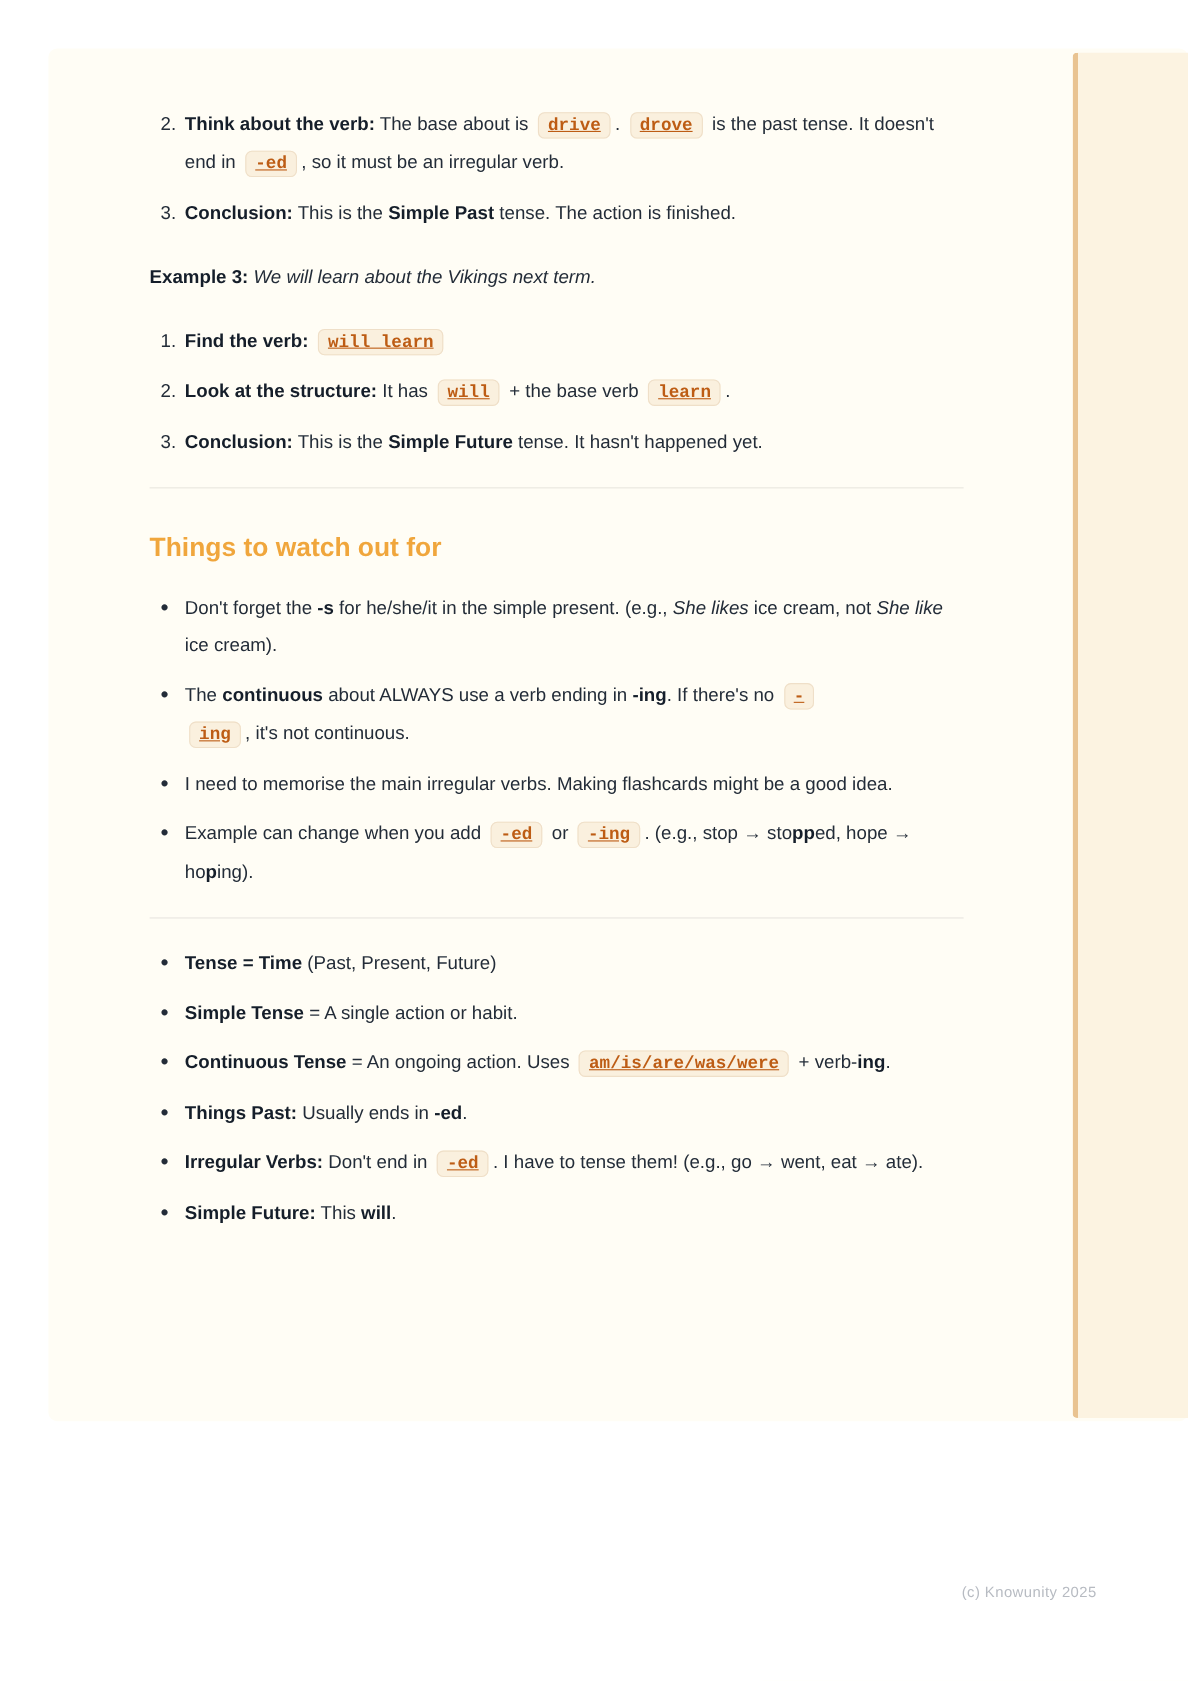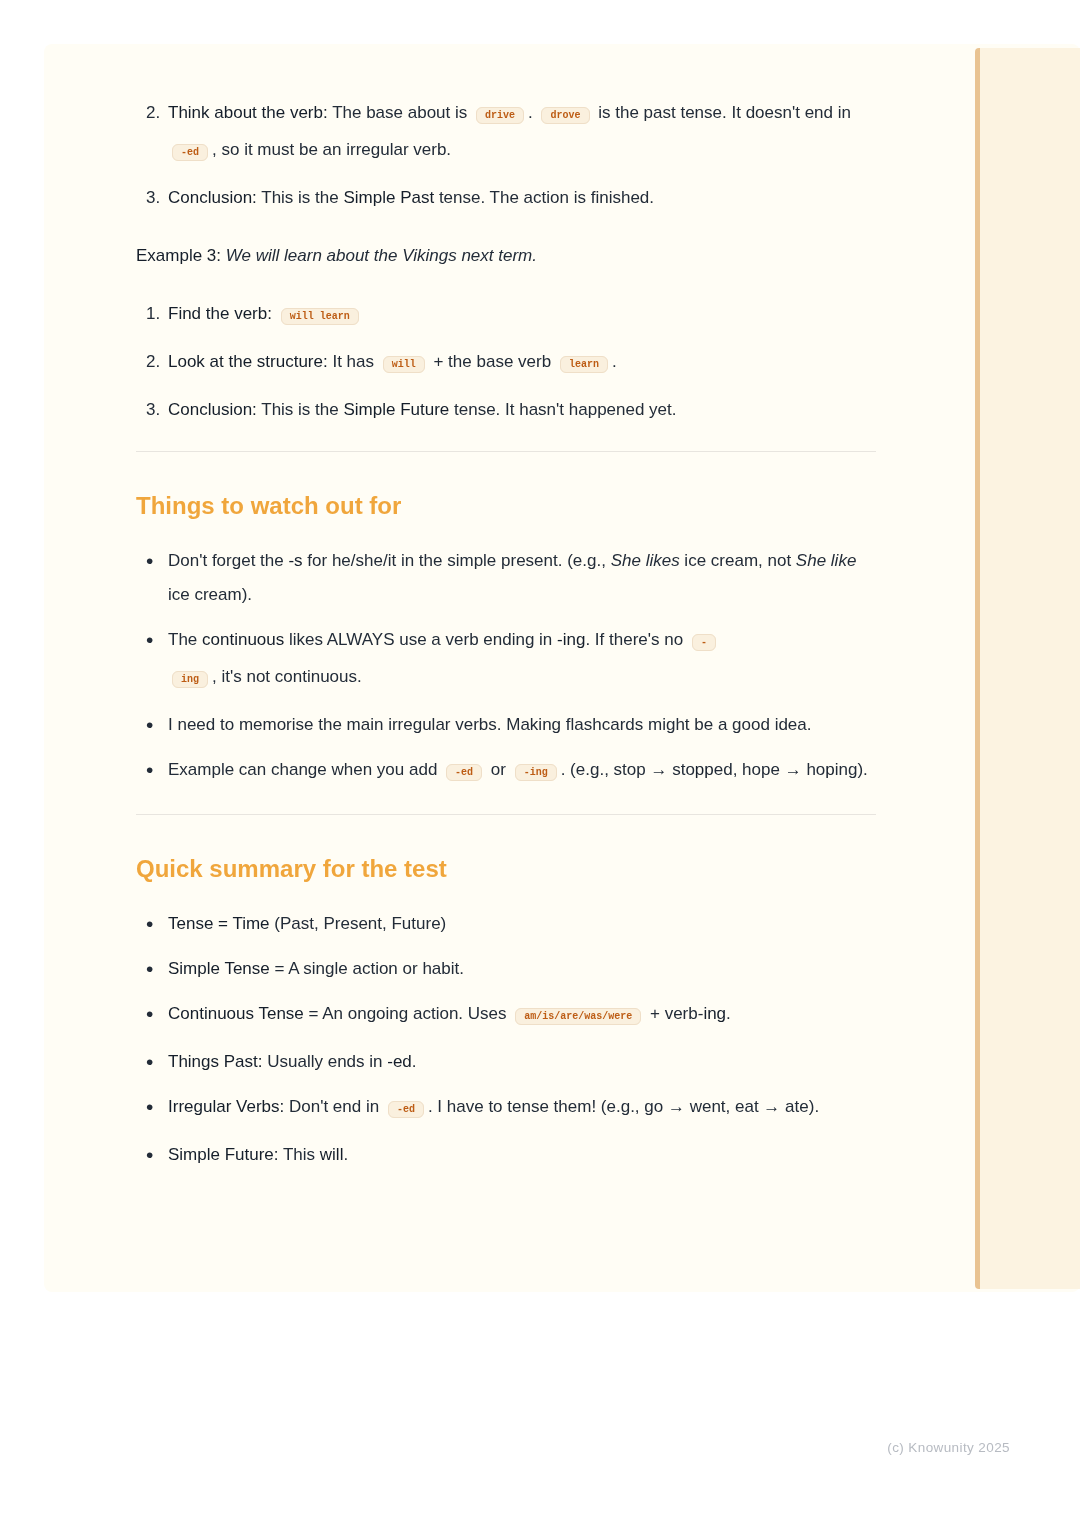--- a/index.html
+++ b/index.html
@@ -30,41 +30,42 @@
     width: 740px;
     font-size: 17px; line-height: 34px;
   }
   .doc-list { list-style: none; margin: 0 0 24px 10px; padding: 0; }
   .li { display: flex; margin-bottom: 11px; }
   .li:last-child { margin-bottom: 0; }
   .li-marker { flex: 0 0 22px; }
   .li-marker.bullet { font-size: 21px; }
   .li-body { flex: 1; }
   p.doc-p { margin: 0 0 24px 0; }
-  strong { font-weight: 400; color: #151E2A; }
+  strong { font-weight: 700; color: #151E2A; }
   em { font-style: italic; }
   hr.doc-hr { border: none; border-top: 1px solid var(--divider, #E8E5DF); margin: 24px 0; }
   h2.doc-h2 {
     font-size: 24px; line-height: 32px; font-weight: 700;
     color: var(--heading, #F0A63C);
     margin: 38px 0 22px 0;
   }
   .chip {
     font-family: "Liberation Mono", monospace;
-    font-size: 10px; font-weight: 700;
+    font-size: 16px; font-weight: 700;
     color: var(--code-text, #BD5C14);
     background: var(--code-bg, #FAF0DE);
     border: 1px solid var(--code-border, #EFDFC8);
     border-radius: 6px;
     padding: 2px 8px;
     margin: 0 4px;
     white-space: nowrap;
+    text-decoration: underline;
   }
   .footer {
-    position: absolute; top: 1440px; right: 70px;
+    position: absolute; top: 1440px; right: 83px;
     font-size: 13.5px; letter-spacing: 0.4px;
     color: var(--footer-text, #B7BBC2);
   }
 </style>
 </head>
 <body>
 
 <div class="page">
   <div class="content">
       <ol class="doc-list">
@@ -94,33 +95,32 @@
       </ol>
       <hr class="doc-hr">
       <h2 class="doc-h2">Things to watch out for</h2>
       <ul class="doc-list">
         <li class="li">
           <span class="li-marker bullet">•</span>
           <span class="li-body"><span>Don't forget the </span><strong>-s</strong><span> for he/she/it in the simple present. (e.g., </span><em>She likes</em><span> ice cream, not </span><em>She like</em><span> ice cream).</span></span>
         </li>
         <li class="li">
           <span class="li-marker bullet">•</span>
-          <span class="li-body"><span>The </span><strong>continuous</strong><span> likes ALWAYS use a verb ending in </span><strong>-ing</strong><span>. If there's no </span><code class="chip">-</code><br><code class="chip">ing</code><span>, it's not continuous.</span></span>
+          <span class="li-body"><span>The </span><strong>continuous</strong><span> about ALWAYS use a verb ending in </span><strong>-ing</strong><span>. If there's no </span><code class="chip">-</code><br><code class="chip">ing</code><span>, it's not continuous.</span></span>
         </li>
         <li class="li">
           <span class="li-marker bullet">•</span>
           <span class="li-body"><span>I need to memorise the main irregular verbs. Making flashcards might be a good idea.</span></span>
         </li>
         <li class="li">
           <span class="li-marker bullet">•</span>
           <span class="li-body"><span>Example can change when you add </span><code class="chip">-ed</code><span> or </span><code class="chip">-ing</code><span>. (e.g., stop → sto</span><strong>pp</strong><span>ed, hope → ho</span><strong>p</strong><span>ing).</span></span>
         </li>
       </ul>
       <hr class="doc-hr">
-      <h2 class="doc-h2">Quick summary for the test</h2>
       <ul class="doc-list">
         <li class="li">
           <span class="li-marker bullet">•</span>
           <span class="li-body"><strong>Tense = Time</strong><span> (Past, Present, Future)</span></span>
         </li>
         <li class="li">
           <span class="li-marker bullet">•</span>
           <span class="li-body"><strong>Simple Tense</strong><span> = A single action or habit.</span></span>
         </li>
         <li class="li">

